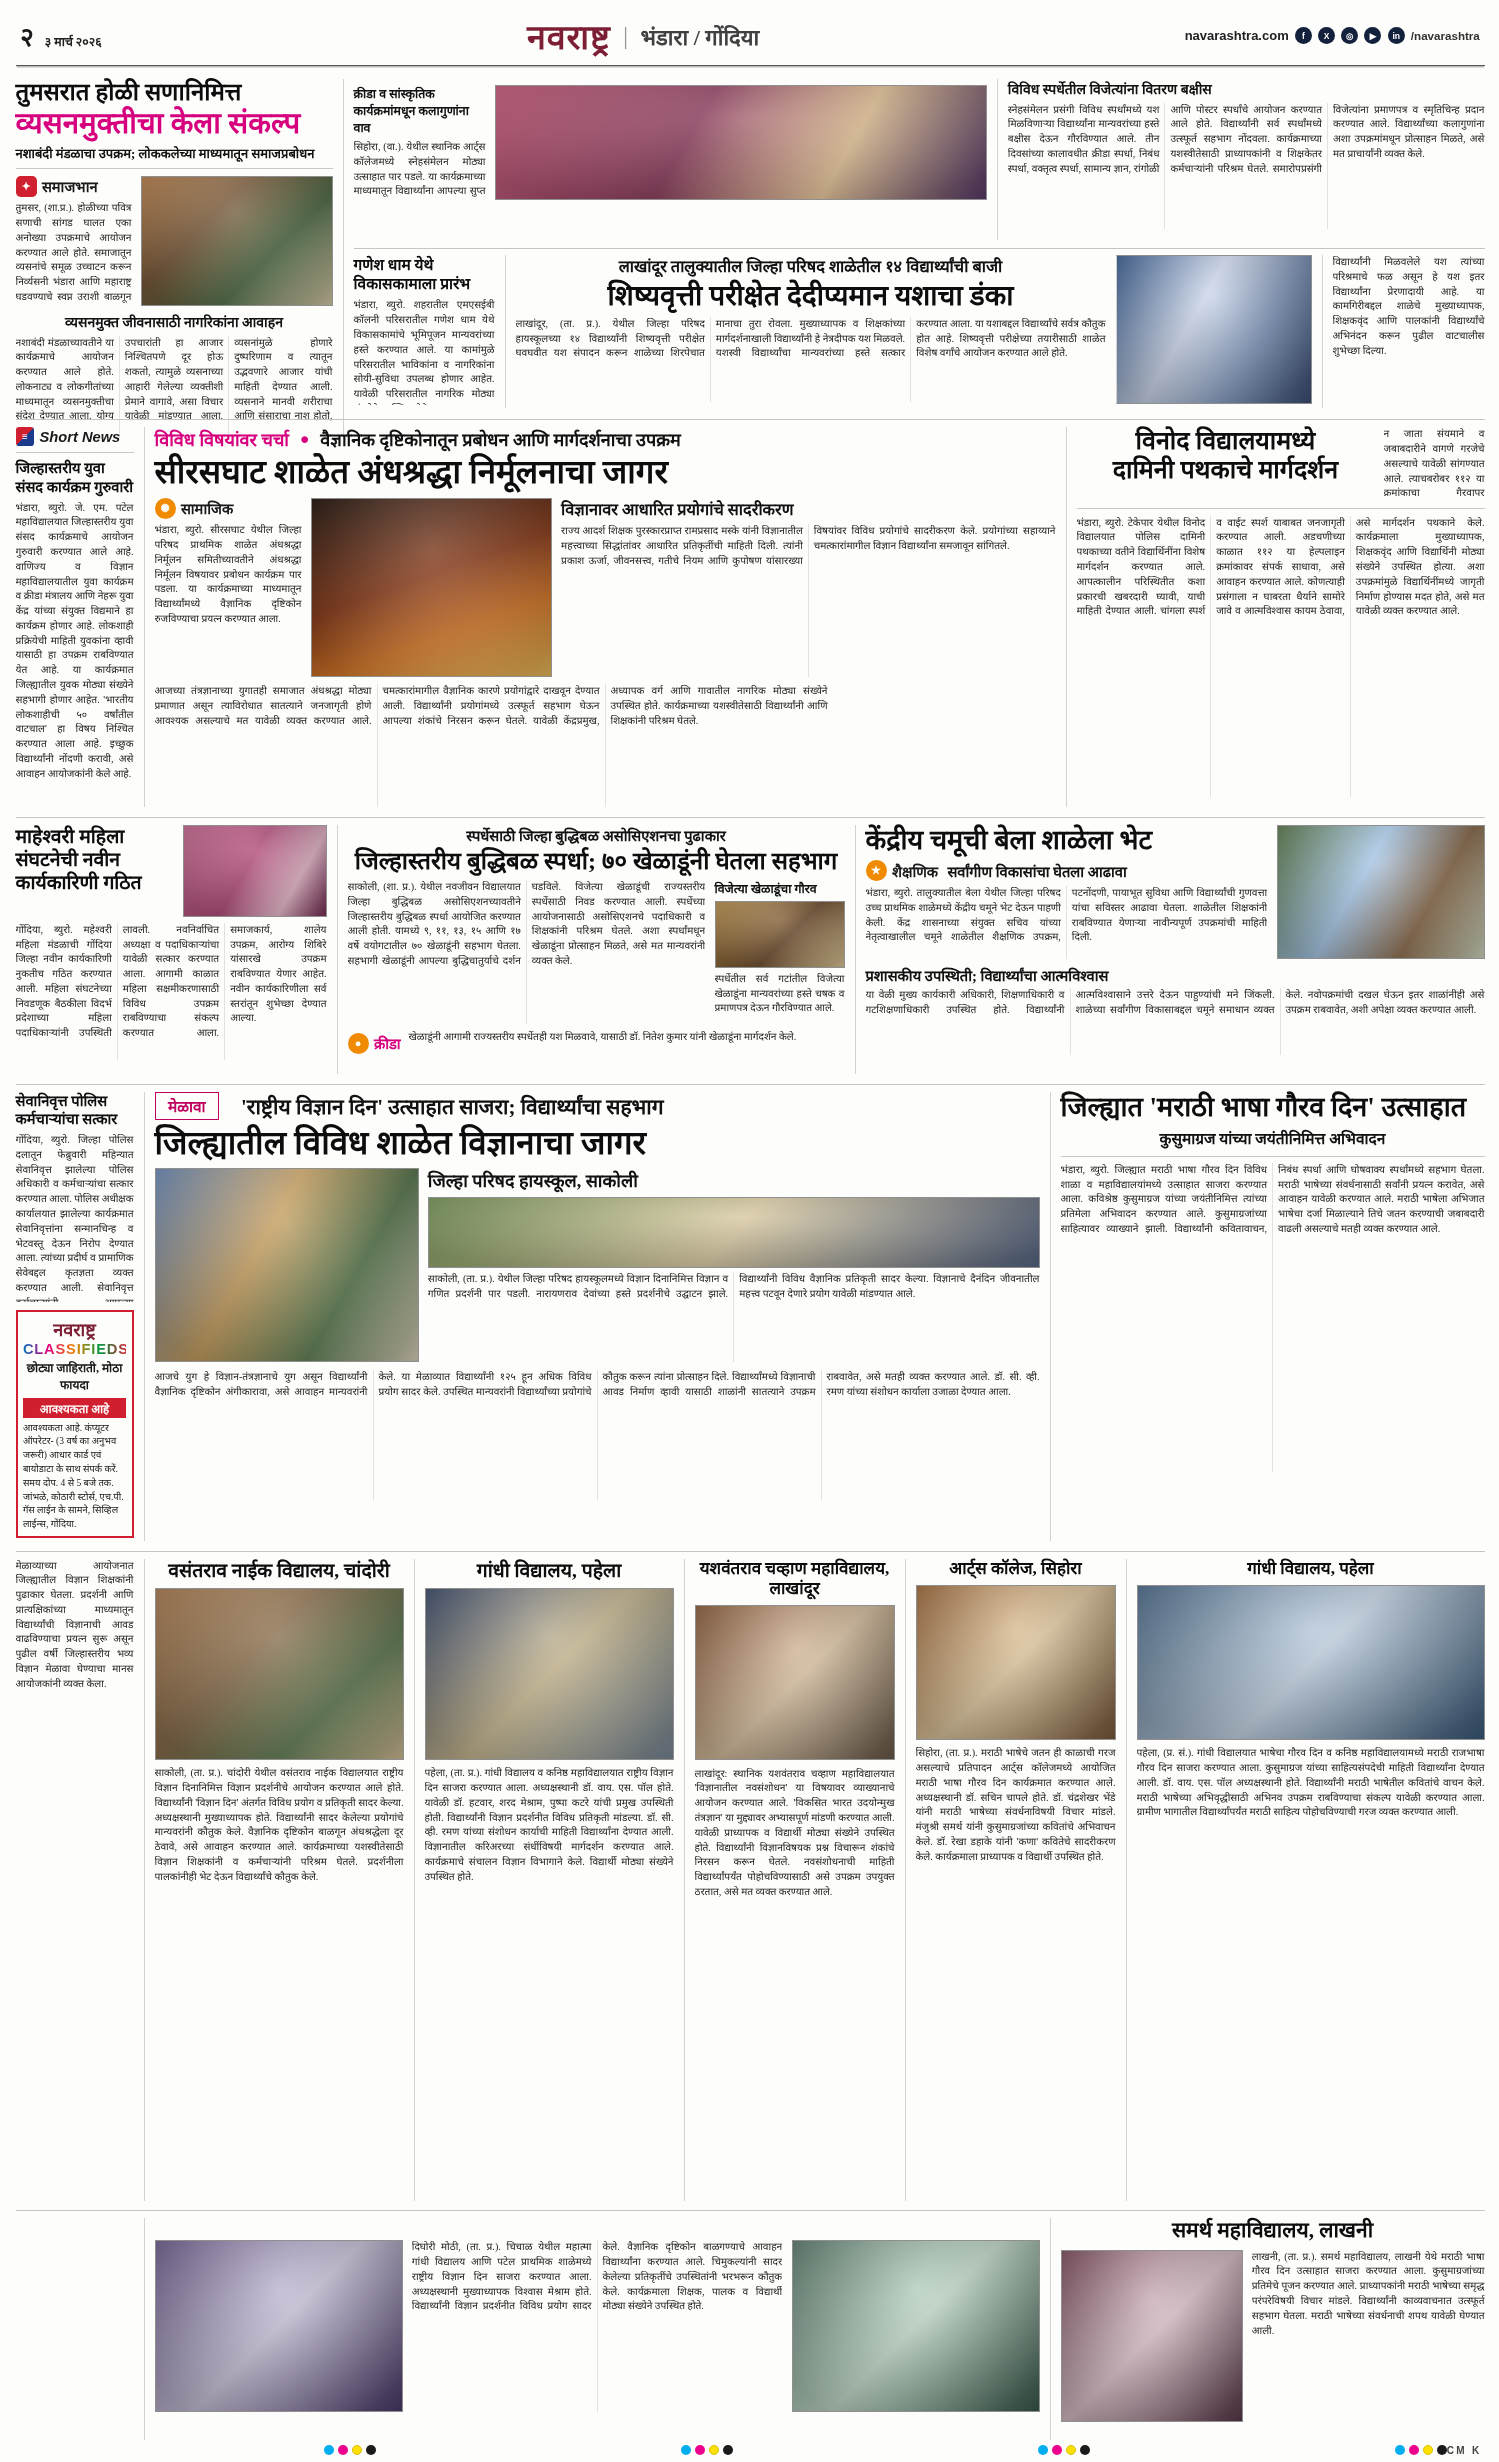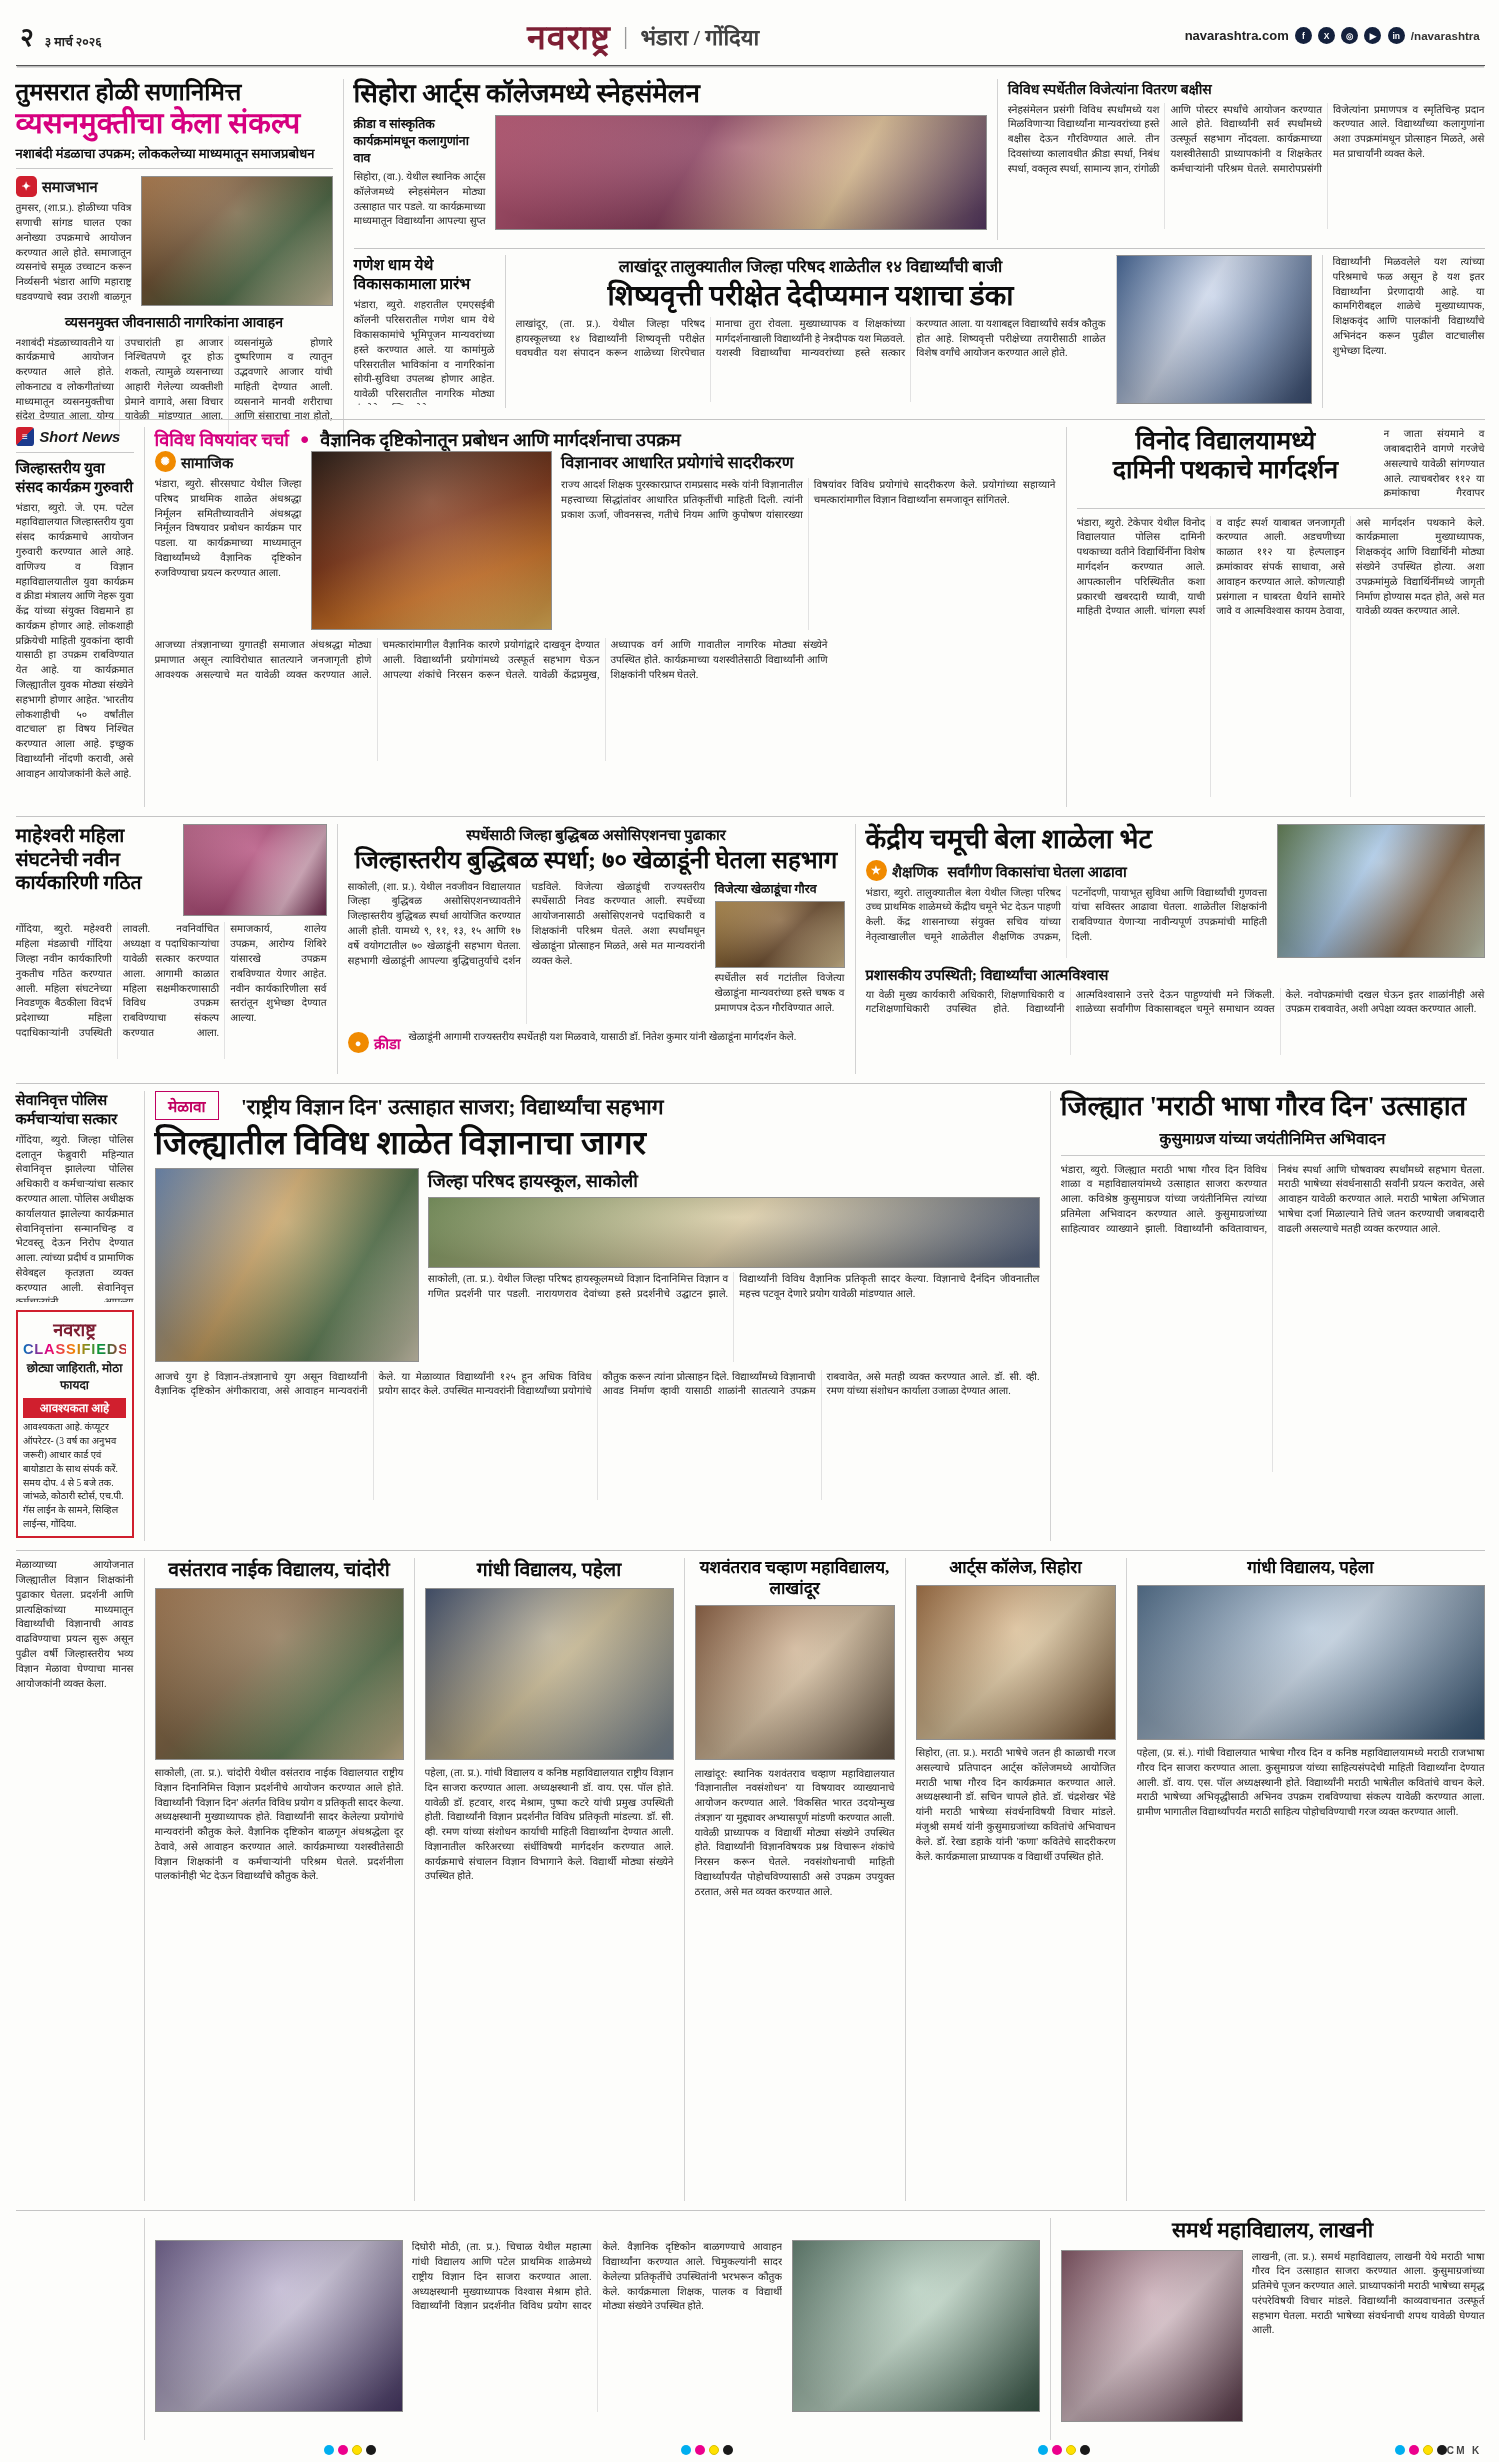--- a/index.html
+++ b/index.html
@@ -156,21 +156,20 @@
         <div class="ph g1 grow"></div>
       </div>
       <div class="sub ctr" style="margin:6.2px 0 4.7px;font-size:14px">व्यसनमुक्त जीवनासाठी नागरिकांना आवाहन</div>
       <div class="bt c3" style="height:102px">नशाबंदी मंडळाच्यावतीने या कार्यक्रमाचे आयोजन करण्यात आले होते. लोकनाट्य व लोकगीतांच्या माध्यमातून व्यसनमुक्तीचा संदेश देण्यात आला. योग्य उपचारांती हा आजार निश्चितपणे दूर होऊ शकतो, त्यामुळे व्यसनाच्या आहारी गेलेल्या व्यक्तीशी प्रेमाने वागावे, असा विचार यावेळी मांडण्यात आला. व्यसनांमुळे होणारे दुष्परिणाम व त्यातून उद्भवणारे आजार यांची माहिती देण्यात आली. व्यसनाने मानवी शरीराचा आणि संसाराचा नाश होतो, हे पोस्टरच्या माध्यमातून स्पष्ट करण्यात आले. कार्यक्रमाला नागरिक मोठ्या संख्येने उपस्थित होते.</div>
     </article>
 
     <div>
 
       <article class="r1a">
         <div>
-          <h1 class="h-lg">सिहोरा आर्ट्स कॉलेजमध्ये स्नेहसंमेलन</h1>
           <div class="flexrow" style="height:115px;margin-top:6.2px">
             <div class="flexcol" style="width:132px;flex:0 0 auto;gap:3.9px">
               <div class="sub" style="font-size:12.4px">क्रीडा व सांस्कृतिक कार्यक्रमांमधून कलागुणांना वाव</div>
               <div class="bt grow">सिहोरा, (वा.). येथील स्थानिक आर्ट्स कॉलेजमध्ये स्नेहसंमेलन मोठ्या उत्साहात पार पडले. या कार्यक्रमाच्या माध्यमातून विद्यार्थ्यांना आपल्या सुप्त कलागुणांना वाव देण्याची संधी मिळाली. उद्घाटन समारंभाला मान्यवर उपस्थित होते.</div>
             </div>
             <div class="ph g2 grow"></div>
           </div>
         </div>
         <div>
           <div class="sub" style="font-size:14px">विविध स्पर्धेतील विजेत्यांना वितरण बक्षीस</div>
@@ -207,20 +206,21 @@
       <h2 class="h-sm" style="font-size:14.7px">जिल्हास्तरीय युवा संसद कार्यक्रम गुरुवारी</h2>
       <div class="bt" style="height:301px;margin-top:4.7px">भंडारा, ब्युरो. जे. एम. पटेल महाविद्यालयात जिल्हास्तरीय युवा संसद कार्यक्रमाचे आयोजन गुरुवारी करण्यात आले आहे. वाणिज्य व विज्ञान महाविद्यालयातील युवा कार्यक्रम व क्रीडा मंत्रालय आणि नेहरू युवा केंद्र यांच्या संयुक्त विद्यमाने हा कार्यक्रम होणार आहे. लोकशाही प्रक्रियेची माहिती युवकांना व्हावी यासाठी हा उपक्रम राबविण्यात येत आहे. या कार्यक्रमात जिल्ह्यातील युवक मोठ्या संख्येने सहभागी होणार आहेत. 'भारतीय लोकशाहीची ५० वर्षांतील वाटचाल' हा विषय निश्चित करण्यात आला आहे. इच्छुक विद्यार्थ्यांनी नोंदणी करावी, असे आवाहन आयोजकांनी केले आहे.</div>
     </aside>
 
     <article>
       <div style="display:flex;align-items:center;gap:11px">
         <span class="kick mag" style="font-size:18px">विविध विषयांवर चर्चा</span>
         <span class="mag" style="font-size:15.5px">●</span>
         <span class="kick" style="font-size:18px">वैज्ञानिक दृष्टिकोनातून प्रबोधन आणि मार्गदर्शनाचा उपक्रम</span>
       </div>
+      <h1 class="h-xl" style="margin:3.1px 0 6.2px">सीरसघाट शाळेत अंधश्रद्धा निर्मूलनाचा जागर</h1>
       <div class="flexrow" style="height:179px">
         <div class="flexcol" style="width:147px;flex:0 0 auto;gap:4.7px">
           <div class="badge">
             <span class="bic orange">✺</span>
             <span>सामाजिक</span>
           </div>
           <div class="bt grow">भंडारा, ब्युरो. सीरसघाट येथील जिल्हा परिषद प्राथमिक शाळेत अंधश्रद्धा निर्मूलन समितीच्यावतीने अंधश्रद्धा निर्मूलन विषयावर प्रबोधन कार्यक्रम पार पडला. या कार्यक्रमाच्या माध्यमातून विद्यार्थ्यांमध्ये वैज्ञानिक दृष्टिकोन रुजविण्याचा प्रयत्न करण्यात आला.</div>
         </div>
         <div class="ph g4" style="width:241px"></div>
         <div class="grow flexcol" style="gap:4.7px">

